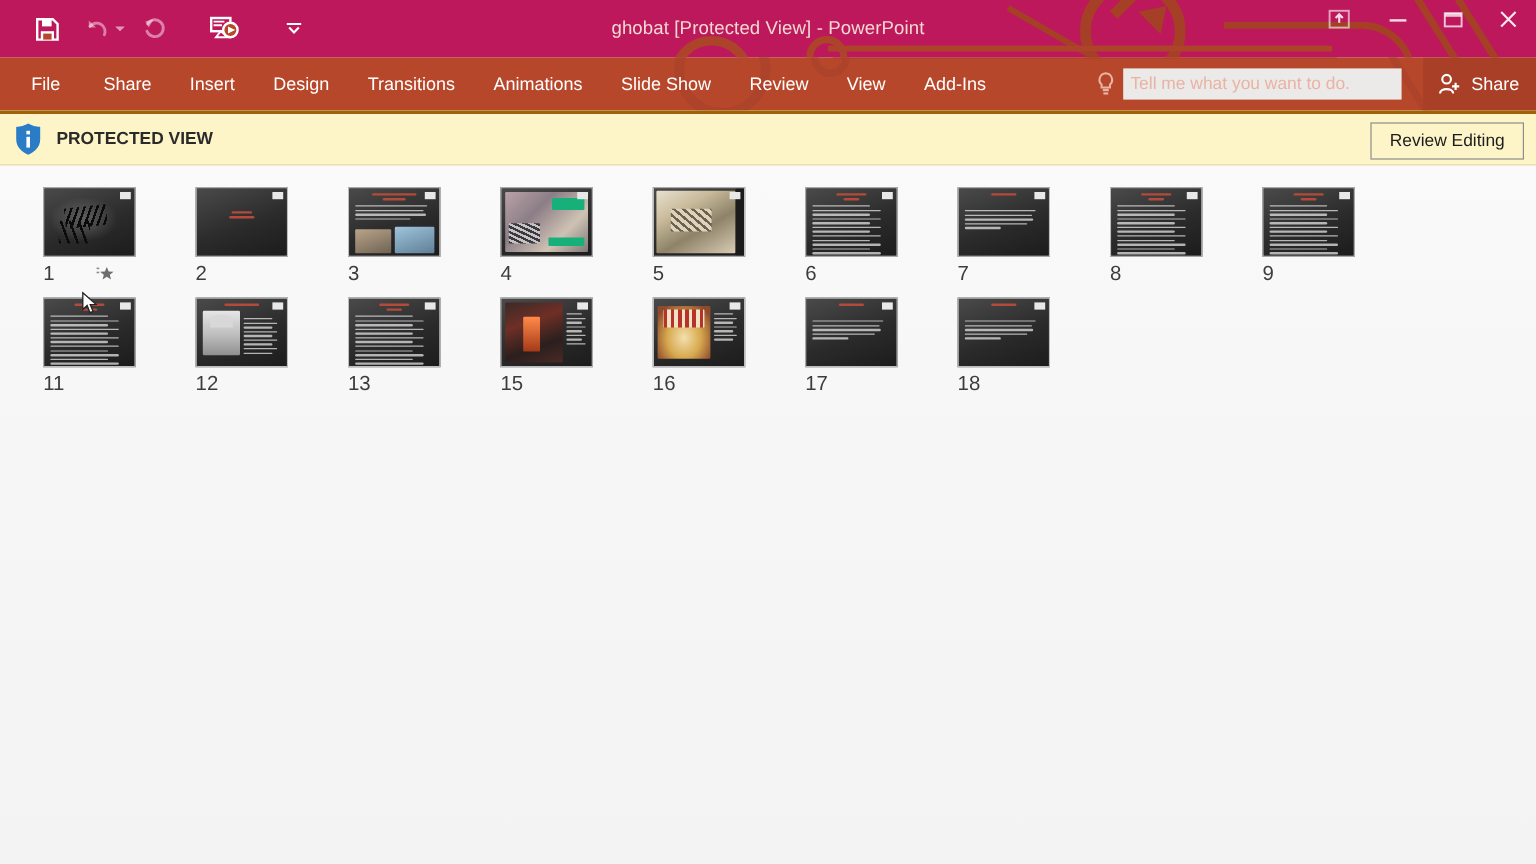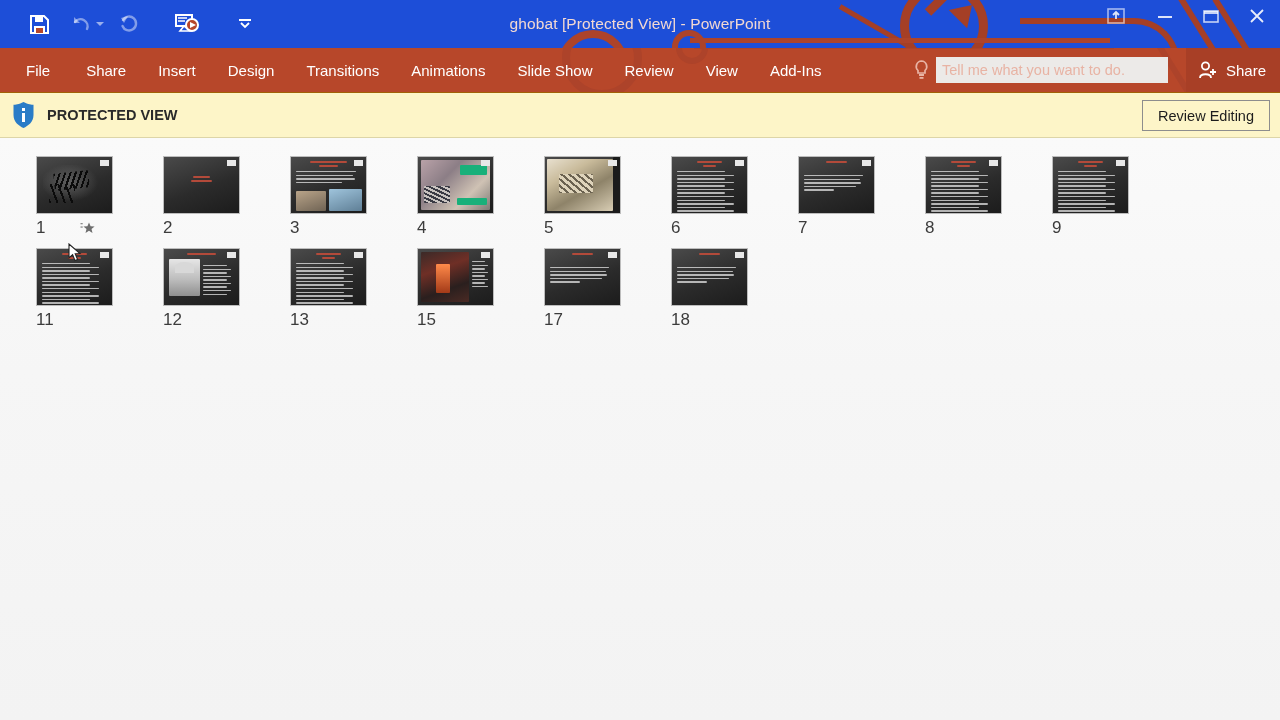--- a/index.html
+++ b/index.html
@@ -7,21 +7,21 @@
     width: 1280px; height: 720px;
     overflow: hidden;
     font-family: "Liberation Sans", sans-serif;
     background: #f7f7f7;
   }
 
   
   .titlebar {
     position: relative;
     height: 48px;
-    background: #1d4ed8;
+    background: #be185d;
     overflow: hidden;
   }
   .tb-deco { position: absolute; pointer-events: none; opacity: 1; }
   .deco-circle {
     left: 900px; top: -18px; width: 88px; height: 88px;
     border: 9px solid #a53f26; border-radius: 50%;
   }
   .deco-arrow-line {
     left: 928px; top: 8px; width: 46px; height: 9px;
     background: #a53f26; transform: rotate(-45deg); transform-origin: left center;
@@ -158,21 +158,21 @@
     background: #a83f26;
     color: #fff; font-size: 15px;
     cursor: pointer; z-index: 3;
   }
 
   
   .pv-bar {
     position: relative;
     height: 46px;
     background: #fdf5c8;
-    border-top: 1px solid #a16207;
+    border-top: 3px solid #a16207;
     border-bottom: 1px solid #ddd5a8;
     display: flex; align-items: center;
     padding: 0 10px 0 12px;
   }
   .pv-icon { margin-right: 12px; display: flex; align-items: center; }
   .pv-strong {
     font-size: 14.5px; font-weight: bold; color: #2a2a2a; margin-right: 10px;
     white-space: nowrap;
   }
   .pv-msg {
@@ -692,20 +692,41 @@
           </div>
           <div class="corner-mark"></div>
         </div>
         <div class="slabel">
           <span>15</span>
         </div>
       </div>
       <div class="slide-cell">
         <div class="thumb">
           <div class="thumb-inner">
+            <div class="t-img" style="left:4%;top:10%;width:58%;height:80%;background:radial-gradient(ellipse at 50% 60%, #f3dfae 0%, #d7a94f 45%, #8d4a2c 85%)"></div>
+            <div class="t-img" style="left:10%;top:16%;width:46%;height:26%;background:repeating-linear-gradient(90deg,#b8322a 0 3px,#efe3c4 3px 6px)"></div>
+            <div class="t-lines" style="left:66%;right:4%;top:12px">
+              <i style="width:74%"></i>
+              <i style="width:87%"></i>
+              <i style="width:74%"></i>
+              <i style="width:87%"></i>
+              <i style="width:74%"></i>
+              <i style="width:87%"></i>
+              <i style="width:74%"></i>
+            </div>
+          </div>
+          <div class="corner-mark"></div>
+        </div>
+        <div class="slabel">
+          <span>16</span>
+        </div>
+      </div>
+      <div class="slide-cell">
+        <div class="thumb">
+          <div class="thumb-inner">
             <div class="t-title">
               <i style="width:34%"></i>
             </div>
             <div class="t-lines" style="top:18px">
               <i style="width:90%"></i>
               <i style="width:86%"></i>
               <i style="width:88%"></i>
               <i style="width:80%"></i>
               <i style="width:46%"></i>
             </div>

